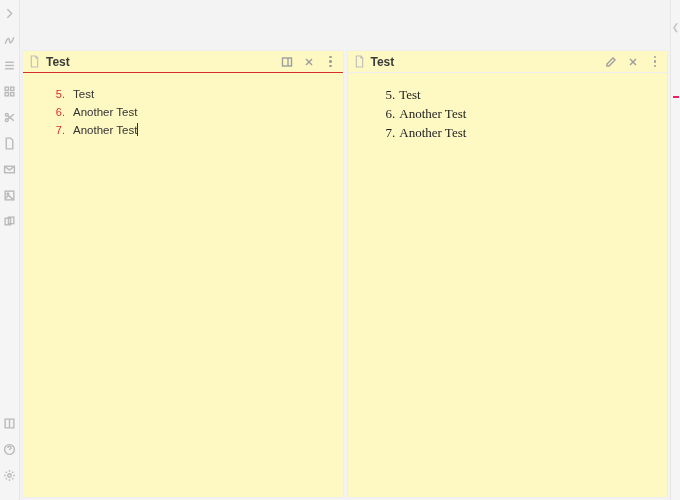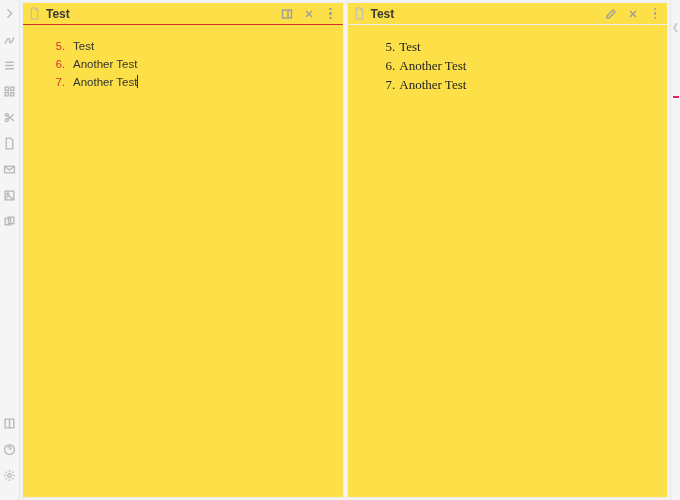--- a/index.html
+++ b/index.html
@@ -63,24 +63,25 @@
   
   .panels {
     flex: 1;
     display: flex;
     background: #f3f3f3;
     padding: 2px;
     gap: 3px;
   }
   .panel {
     flex: 1;
-    background: #fde047;
+    background: #fef9c3;
     display: flex;
     flex-direction: column;
     border: 1px solid #eee;
+    margin-top: 48px;
   }
   .panel-header {
     height: 22px;
     display: flex;
     align-items: center;
     padding: 0 4px 0 6px;
     gap: 6px;
     border-bottom: 1px solid #eee;
   }
   .panel-header.active { border-bottom: 1.5px solid #d32f2f; }

